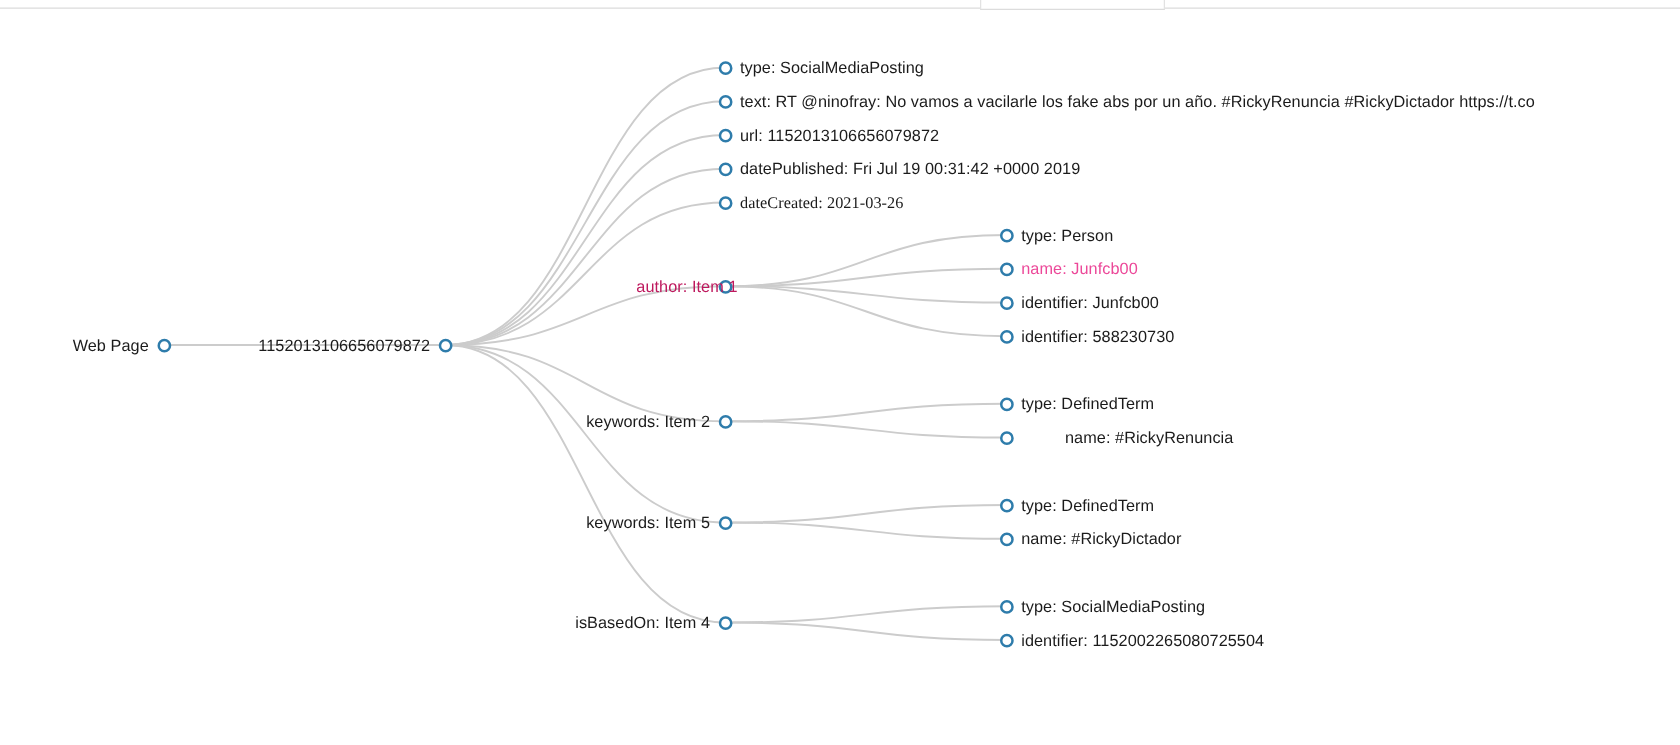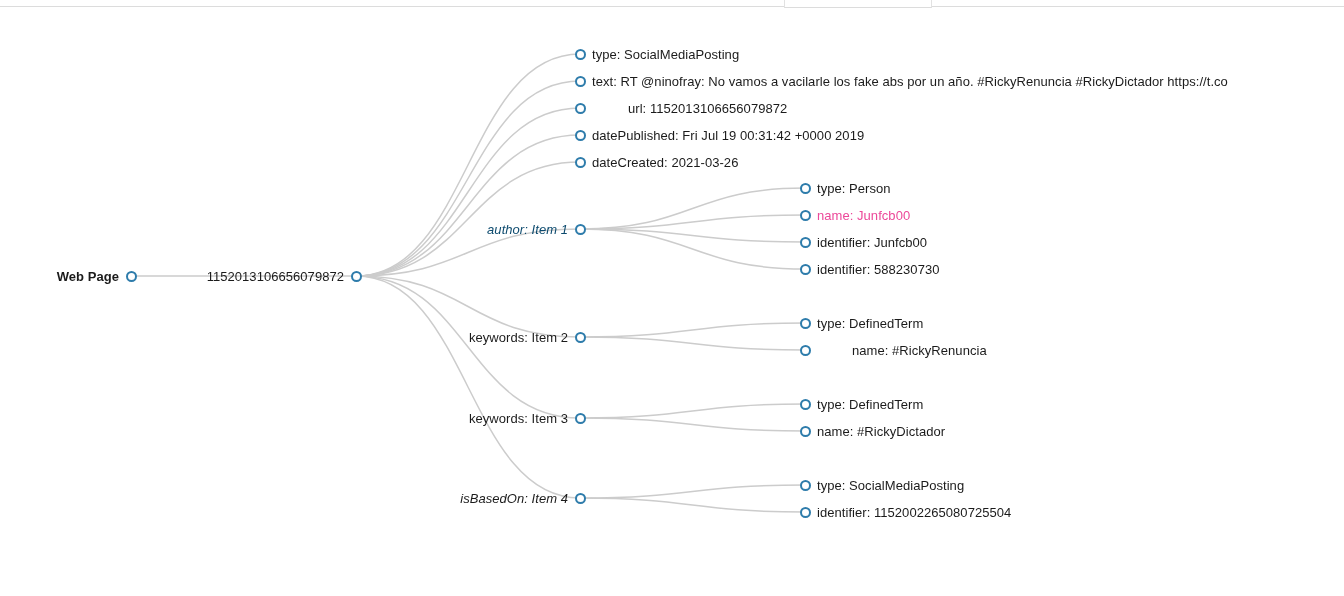--- a/index.html
+++ b/index.html
@@ -119,55 +119,55 @@
       <path d="M580,337C692.5,337 692.5,350 805,350" class="graph-edge" stroke="#cccccc"></path>
       <path d="M356,276C468,276 468,418 580,418" class="graph-edge" stroke="#cccccc"></path>
       <path d="M580,418C692.5,418 692.5,404 805,404" class="graph-edge" stroke="#cccccc"></path>
       <path d="M580,418C692.5,418 692.5,431 805,431" class="graph-edge" stroke="#cccccc"></path>
       <path d="M356,276C468,276 468,498 580,498" class="graph-edge" stroke="#cccccc"></path>
       <path d="M580,498C692.5,498 692.5,485 805,485" class="graph-edge" stroke="#cccccc"></path>
       <path d="M580,498C692.5,498 692.5,512 805,512" class="graph-edge" stroke="#cccccc"></path>
     </svg>
   <div id="node-layer">
       <div class="graph-node" style="left: 131px; top: 276px; border-color: rgb(46, 124, 171); background: rgb(255, 255, 255);"></div>
-      <div class="node-label lbl-left" style="top: 276px; left: 119px; color: rgb(27, 27, 27); font-weight: bold;">Web Page</div>
+      <div class="node-label lbl-left" style="top: 276px; left: 119px; color: rgb(27, 27, 27);">Web Page</div>
       <div class="graph-node" style="left: 356px; top: 276px; border-color: rgb(46, 124, 171); background: rgb(255, 255, 255);"></div>
       <div class="node-label lbl-left" style="top: 276px; left: 344px; color: rgb(27, 27, 27);">1152013106656079872</div>
       <div class="graph-node" style="left: 580px; top: 54px; border-color: rgb(46, 124, 171); background: rgb(255, 255, 255);"></div>
       <div class="node-label lbl-right" style="top: 54px; left: 592px; color: rgb(27, 27, 27);">type: SocialMediaPosting</div>
       <div class="graph-node" style="left: 580px; top: 81px; border-color: rgb(46, 124, 171); background: rgb(255, 255, 255);"></div>
       <div class="node-label lbl-right" style="top: 81px; left: 592px; color: rgb(27, 27, 27);">text: RT @ninofray: No vamos a vacilarle los fake abs por un año. #RickyRenuncia #RickyDictador https://t.co</div>
       <div class="graph-node" style="left: 580px; top: 108px; border-color: rgb(46, 124, 171); background: rgb(255, 255, 255);"></div>
-      <div class="node-label lbl-right" style="top: 108px; left: 592px; color: rgb(27, 27, 27); margin-left: 36px;">url: 1152013106656079872</div>
+      <div class="node-label lbl-right" style="top: 108px; left: 592px; color: rgb(27, 27, 27);">url: 1152013106656079872</div>
       <div class="graph-node" style="left: 580px; top: 135px; border-color: rgb(46, 124, 171); background: rgb(255, 255, 255);"></div>
       <div class="node-label lbl-right" style="top: 135px; left: 592px; color: rgb(27, 27, 27);">datePublished: Fri Jul 19 00:31:42 +0000 2019</div>
       <div class="graph-node" style="left: 580px; top: 162px; border-color: rgb(46, 124, 171); background: rgb(255, 255, 255);"></div>
-      <div class="node-label lbl-right" style="top: 162px; left: 592px; color: rgb(27, 27, 27);">dateCreated: 2021-03-26</div>
+      <div class="node-label lbl-right" style="top: 162px; left: 592px; color: rgb(27, 27, 27); font-family: Liberation Serif, serif;">dateCreated: 2021-03-26</div>
       <div class="graph-node" style="left: 580px; top: 229px; border-color: rgb(46, 124, 171); background: rgb(255, 255, 255);"></div>
-      <div class="node-label lbl-left" style="top: 229px; left: 568px; color: #0c4a6e; font-style: italic;">author: Item 1</div>
+      <div class="node-label lbl-left" style="top: 229px; left: 590px; color: #be185d;">author: Item 1</div>
       <div class="graph-node" style="left: 805px; top: 188px; border-color: rgb(46, 124, 171); background: rgb(255, 255, 255);"></div>
       <div class="node-label lbl-right" style="top: 188px; left: 817px; color: rgb(27, 27, 27); text-align: center;">type: Person</div>
       <div class="graph-node" style="left: 805px; top: 215px; border-color: rgb(46, 124, 171); background: rgb(255, 255, 255);"></div>
       <div class="node-label lbl-right" style="top: 215px; left: 817px; color: #ec4899;">name: Junfcb00</div>
       <div class="graph-node" style="left: 805px; top: 242px; border-color: rgb(46, 124, 171); background: rgb(255, 255, 255);"></div>
       <div class="node-label lbl-right" style="top: 242px; left: 817px; color: rgb(27, 27, 27);">identifier: Junfcb00</div>
       <div class="graph-node" style="left: 805px; top: 269px; border-color: rgb(46, 124, 171); background: rgb(255, 255, 255);"></div>
       <div class="node-label lbl-right" style="top: 269px; left: 817px; color: rgb(27, 27, 27);">identifier: 588230730</div>
       <div class="graph-node" style="left: 580px; top: 337px; border-color: rgb(46, 124, 171); background: rgb(255, 255, 255);"></div>
       <div class="node-label lbl-left" style="top: 337px; left: 568px; color: rgb(27, 27, 27);">keywords: Item 2</div>
       <div class="graph-node" style="left: 805px; top: 323px; border-color: rgb(46, 124, 171); background: rgb(255, 255, 255);"></div>
       <div class="node-label lbl-right" style="top: 323px; left: 817px; color: rgb(27, 27, 27);">type: DefinedTerm</div>
       <div class="graph-node" style="left: 805px; top: 350px; border-color: rgb(46, 124, 171); background: rgb(255, 255, 255);"></div>
       <div class="node-label lbl-right" style="top: 350px; left: 817px; color: rgb(27, 27, 27); padding-left: 35px;">name: #RickyRenuncia</div>
       <div class="graph-node" style="left: 580px; top: 418px; border-color: rgb(46, 124, 171); background: rgb(255, 255, 255);"></div>
-      <div class="node-label lbl-left" style="top: 418px; left: 568px; color: rgb(27, 27, 27);">keywords: Item 3</div>
+      <div class="node-label lbl-left" style="top: 418px; left: 568px; color: rgb(27, 27, 27);">keywords: Item 5</div>
       <div class="graph-node" style="left: 805px; top: 404px; border-color: rgb(46, 124, 171); background: rgb(255, 255, 255);"></div>
       <div class="node-label lbl-right" style="top: 404px; left: 817px; color: rgb(27, 27, 27);">type: DefinedTerm</div>
       <div class="graph-node" style="left: 805px; top: 431px; border-color: rgb(46, 124, 171); background: rgb(255, 255, 255);"></div>
       <div class="node-label lbl-right" style="top: 431px; left: 817px; color: rgb(27, 27, 27); text-align: center;">name: #RickyDictador</div>
       <div class="graph-node" style="left: 580px; top: 498px; border-color: rgb(46, 124, 171); background: rgb(255, 255, 255);"></div>
-      <div class="node-label lbl-left" style="top: 498px; left: 568px; color: rgb(27, 27, 27); font-style: italic;">isBasedOn: Item 4</div>
+      <div class="node-label lbl-left" style="top: 498px; left: 568px; color: rgb(27, 27, 27);">isBasedOn: Item 4</div>
       <div class="graph-node" style="left: 805px; top: 485px; border-color: rgb(46, 124, 171); background: rgb(255, 255, 255);"></div>
       <div class="node-label lbl-right" style="top: 485px; left: 817px; color: rgb(27, 27, 27);">type: SocialMediaPosting</div>
       <div class="graph-node" style="left: 805px; top: 512px; border-color: rgb(46, 124, 171); background: rgb(255, 255, 255);"></div>
       <div class="node-label lbl-right" style="top: 512px; left: 817px; color: rgb(27, 27, 27);">identifier: 1152002265080725504</div>
     </div>
 </div>
 
 </body></html>

